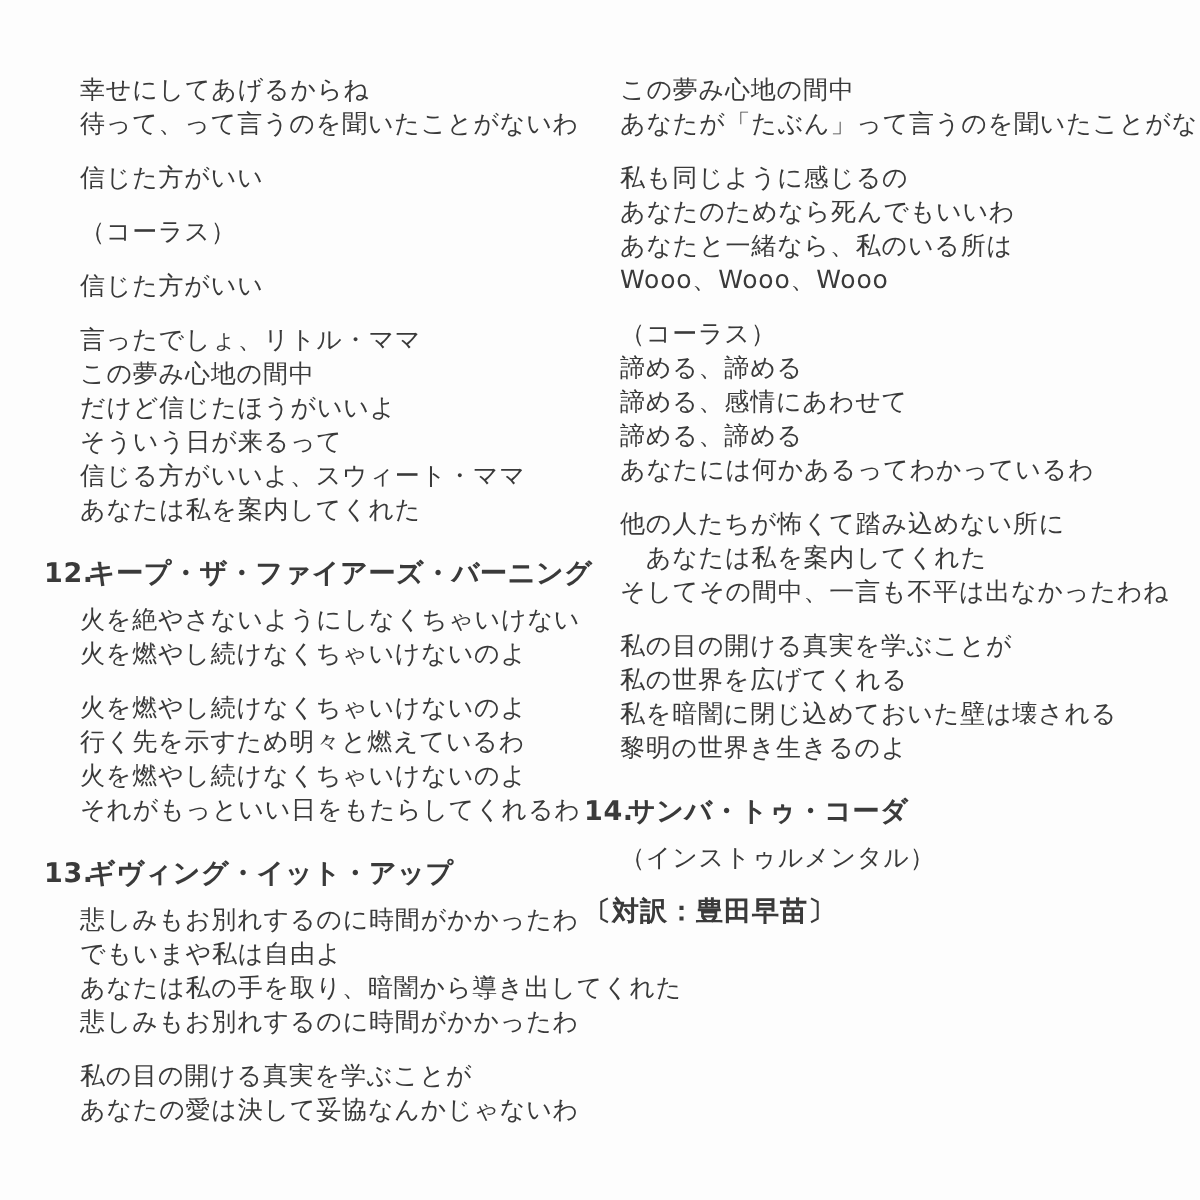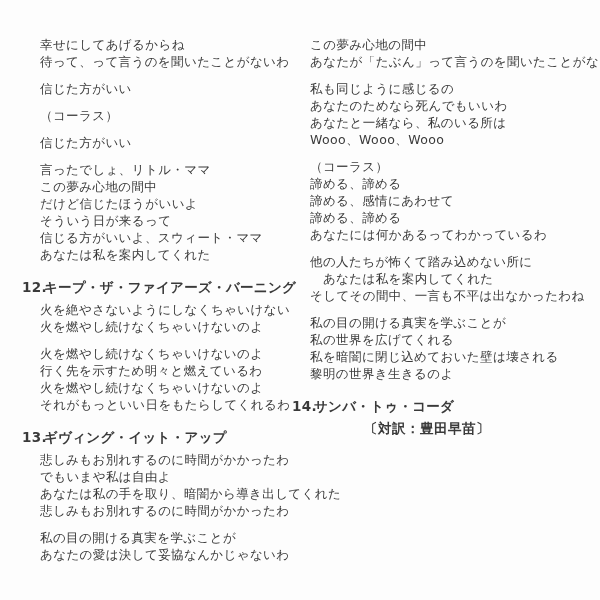--- a/index.html
+++ b/index.html
@@ -38,21 +38,21 @@
     letter-spacing: 0.3px;
     white-space: nowrap;
   }
   .track-number {
     display: inline-block;
     width: 22px;
   }
   .credit {
     margin-top: 4px;
     padding-right: 8px;
-    text-align: center;
+    text-align: left;
     font-weight: bold;
     font-size: 13.5px;
     letter-spacing: 0.5px;
   }
 </style>
 </head>
 <body>
 
 <div class="page">
   <div class="col col-left" id="col-left">
@@ -133,16 +133,19 @@
         </div>
         <div class="stanza">
           <div class="line">私の目の開ける真実を学ぶことが</div>
           <div class="line">私の世界を広げてくれる</div>
           <div class="line">私を暗闇に閉じ込めておいた壁は壊される</div>
           <div class="line">黎明の世界き生きるのよ</div>
         </div>
       </div>
       <div class="section">
         <div class="track-heading"><span class="track-number">14.</span><span>サンバ・トゥ・コーダ</span></div>
+        <div class="stanza">
+          <div class="line">（インストゥルメンタル）</div>
+        </div>
       </div>
       <div class="credit">〔対訳：豊田早苗〕</div>
     </div>
 </div>
 
 </body></html>

